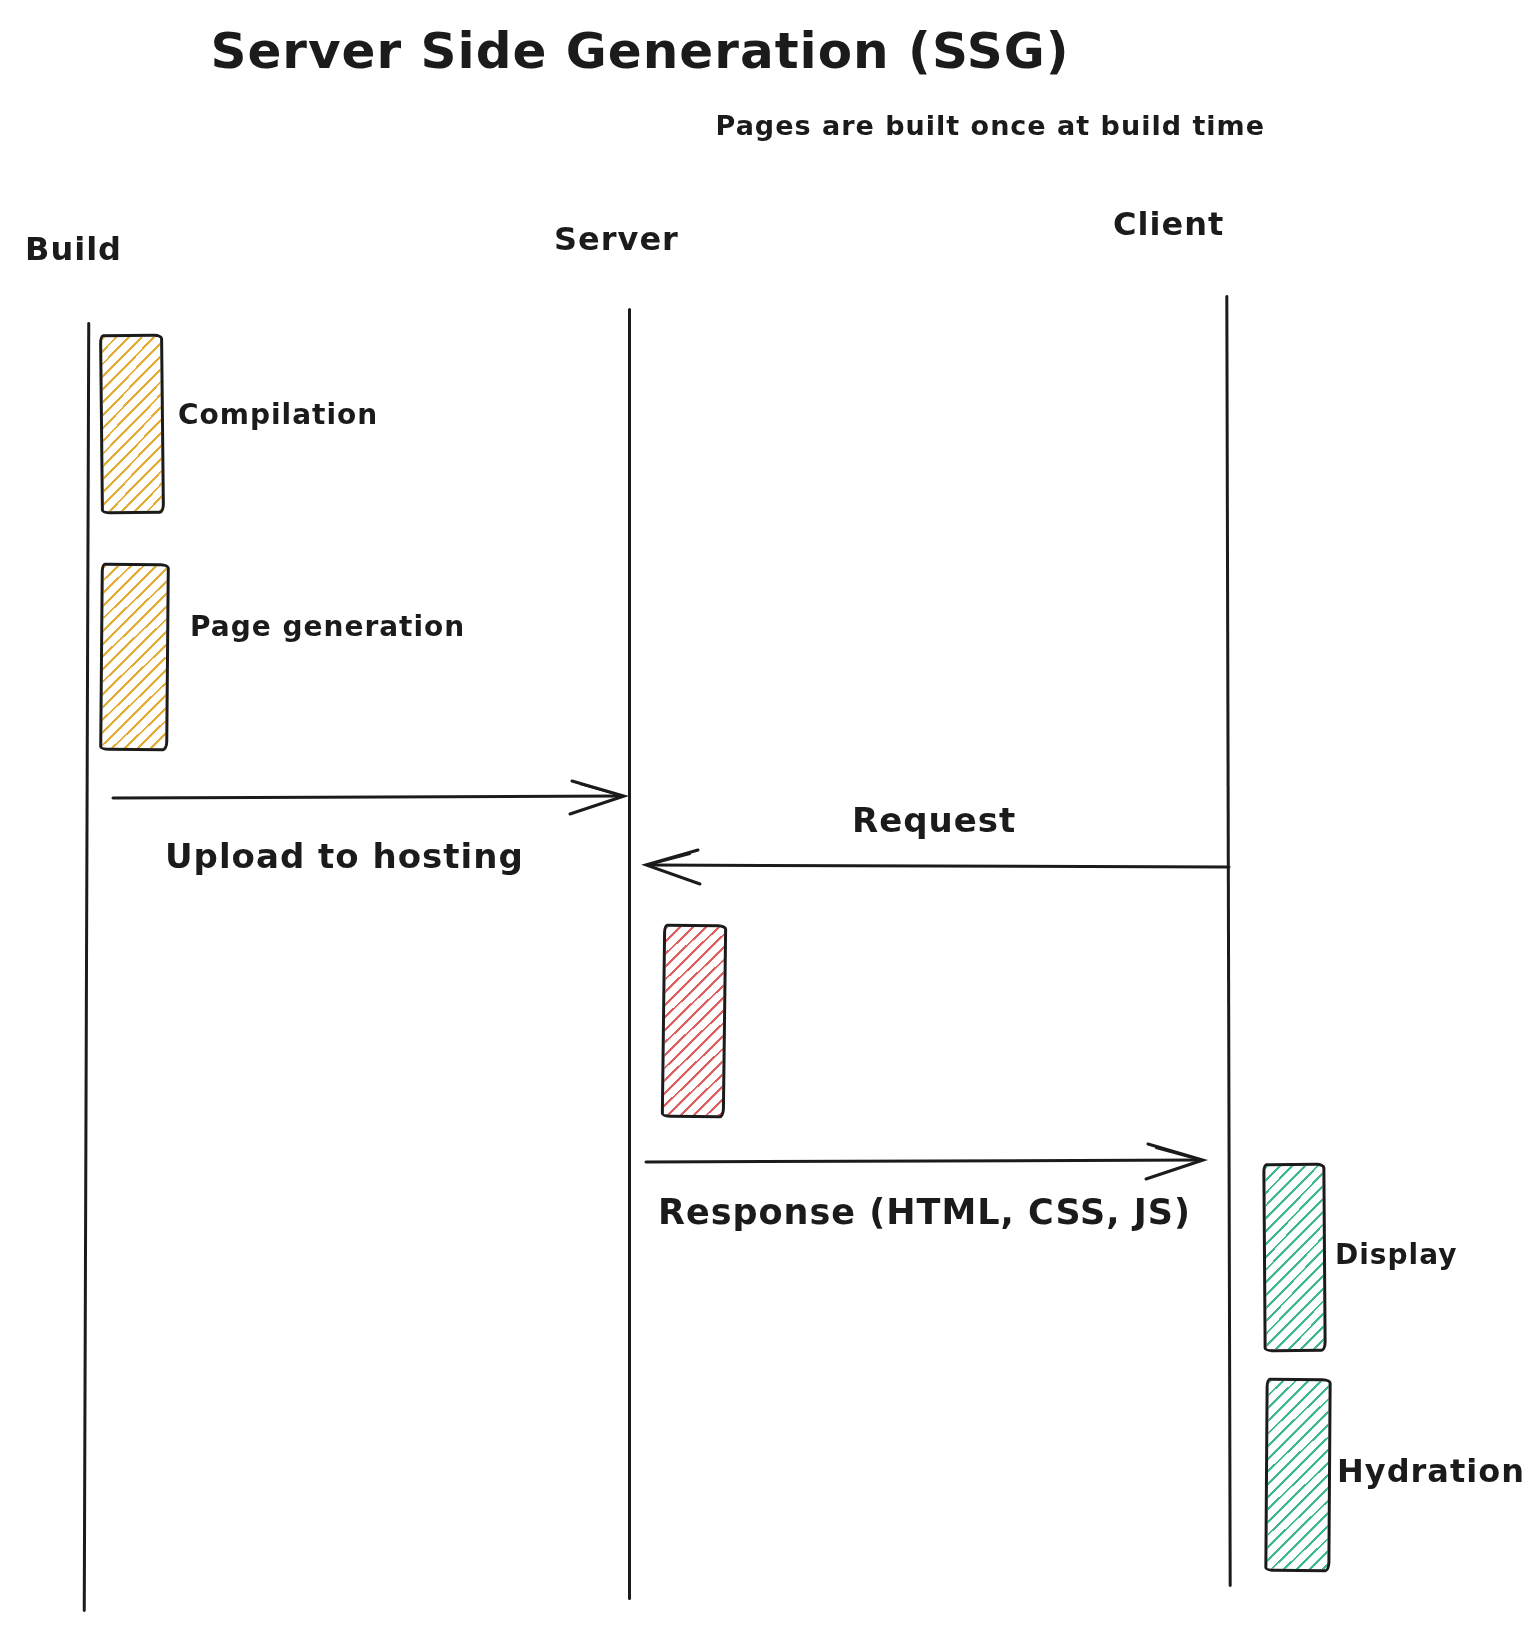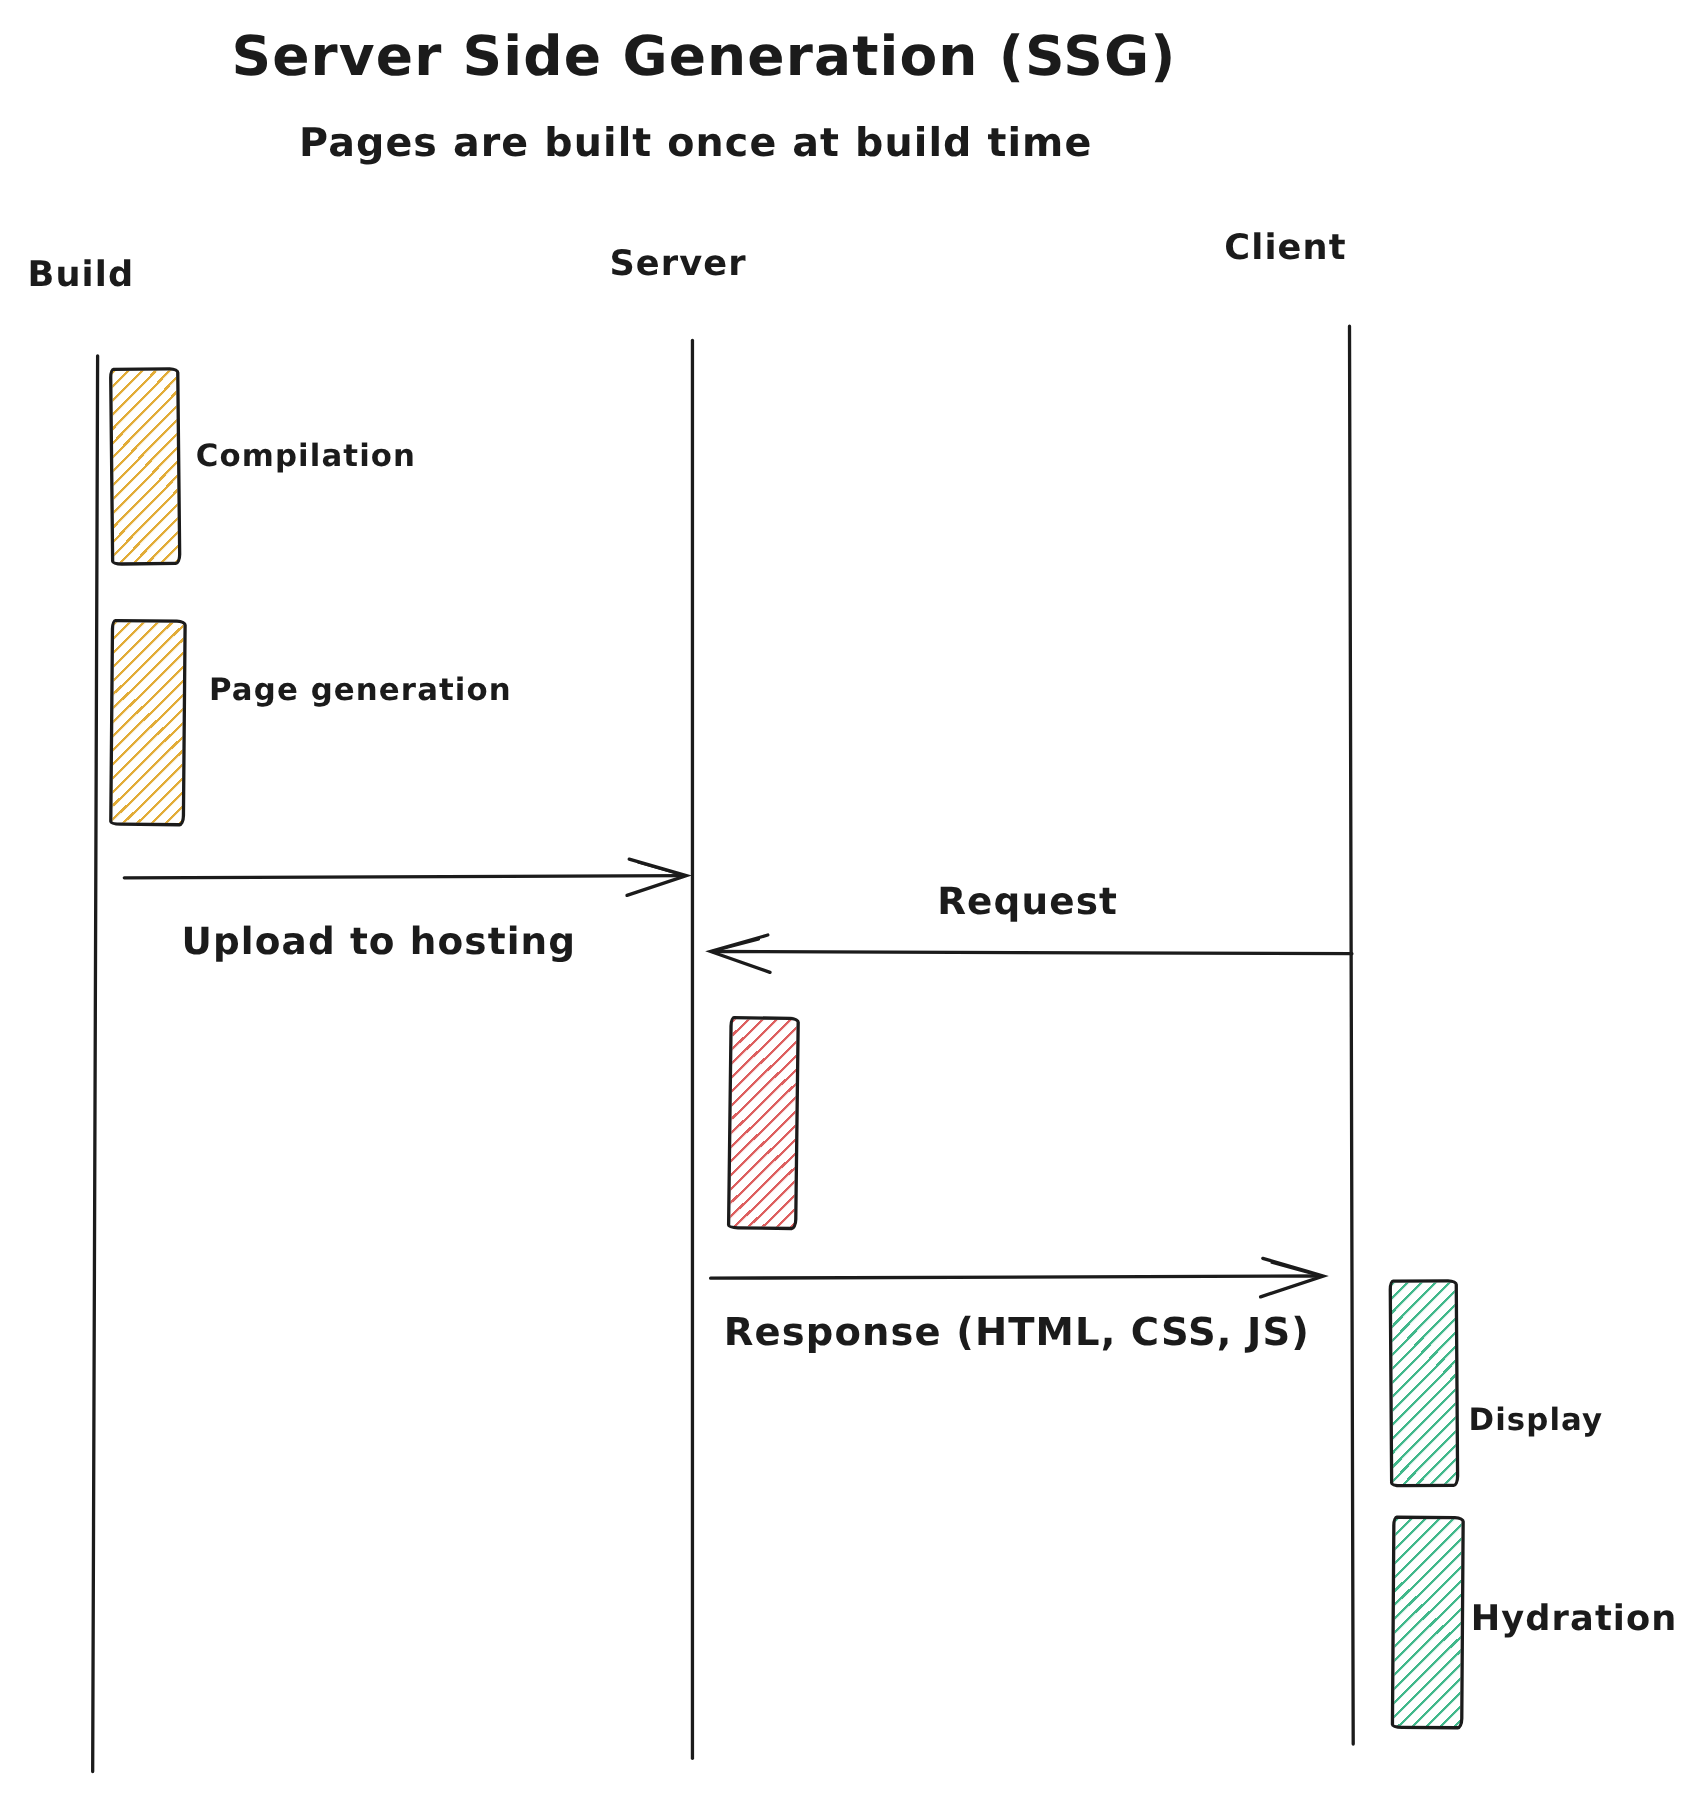--- a/index.html
+++ b/index.html
@@ -7,22 +7,22 @@
     position:relative;width:1537px;height:1634px;background:#ffffff;
     font-family:"DejaVu Sans","Liberation Sans",sans-serif;color:#1b1b1b;
     overflow:hidden;
   }
   .abs{position:absolute;}
   .title{
     left:0;top:22px;width:1280px;text-align:center;
     font-size:50px;font-weight:700;letter-spacing:1px;
   }
   .subtitle{
-    left:0;top:110px;width:1265px;text-align:center;
-    font-size:36px;font-weight:600;letter-spacing:1px;
+    left:0;top:110px;width:1265px;text-align:right;
+    font-size:27px;font-weight:600;letter-spacing:1px;
   }
   .lane-label{font-size:32px;font-weight:700;letter-spacing:1px;}
   .lifeline{width:3px;background:#1b1b1b;border-radius:2px;}
   .rect{
     border:3px solid #1b1b1b;
     border-radius:4px 9px 5px 10px / 9px 5px 10px 4px;
   }
   .hatch-yellow{
     background:repeating-linear-gradient(135deg,
       #e2ac37 0px,#e2ac37 2px,rgba(226,172,55,.25) 2px,transparent 3px,transparent 9px);
@@ -57,21 +57,21 @@
   <div class="abs lifeline" style="left:1227px;top:295px;height:1292px;transform:rotate(-0.15deg);"></div>
 
   <div class="abs rect hatch-yellow" style="left:100px;top:334px;width:58px;height:174px;transform:rotate(-0.6deg);"></div>
   <div class="abs rect hatch-yellow" style="left:100px;top:563px;width:63px;height:182px;transform:rotate(0.5deg);"></div>
   <div class="abs rect hatch-red" style="left:662px;top:924px;width:58px;height:188px;transform:rotate(0.7deg);"></div>
   <div class="abs rect hatch-green" style="left:1263px;top:1163px;width:57px;height:183px;transform:rotate(-0.4deg);"></div>
   <div class="abs rect hatch-green" style="left:1265px;top:1378px;width:60px;height:188px;transform:rotate(0.4deg);"></div>
 
   <div class="abs act-label" style="left:178px;top:398px;">Compilation</div>
   <div class="abs act-label" style="left:190px;top:610px;">Page generation</div>
-  <div class="abs act-label" style="left:1335px;top:1238px;margin-top:36px;">Display</div>
+  <div class="abs act-label" style="left:1335px;top:1238px;">Display</div>
   <div class="abs act-label" style="left:1337px;top:1452px;font-size:32px;">Hydration</div>
 
   <svg class="abs" style="left:110px;top:778px;" width="525" height="40" viewBox="0 0 525 40">
     <path class="arrow-stroke" d="M3 20 L512 18"></path>
     <path class="arrow-stroke" d="M462 3 L514 18 L460 36"></path>
     <path class="arrow-stroke" d="M470 6 L512 18" style="stroke-width:2;"></path>
   </svg>
   <div class="abs msg-label" style="left:165px;top:836px;">Upload to hosting</div>
 
   <div class="abs msg-label" style="left:852px;top:800px;">Request</div>

